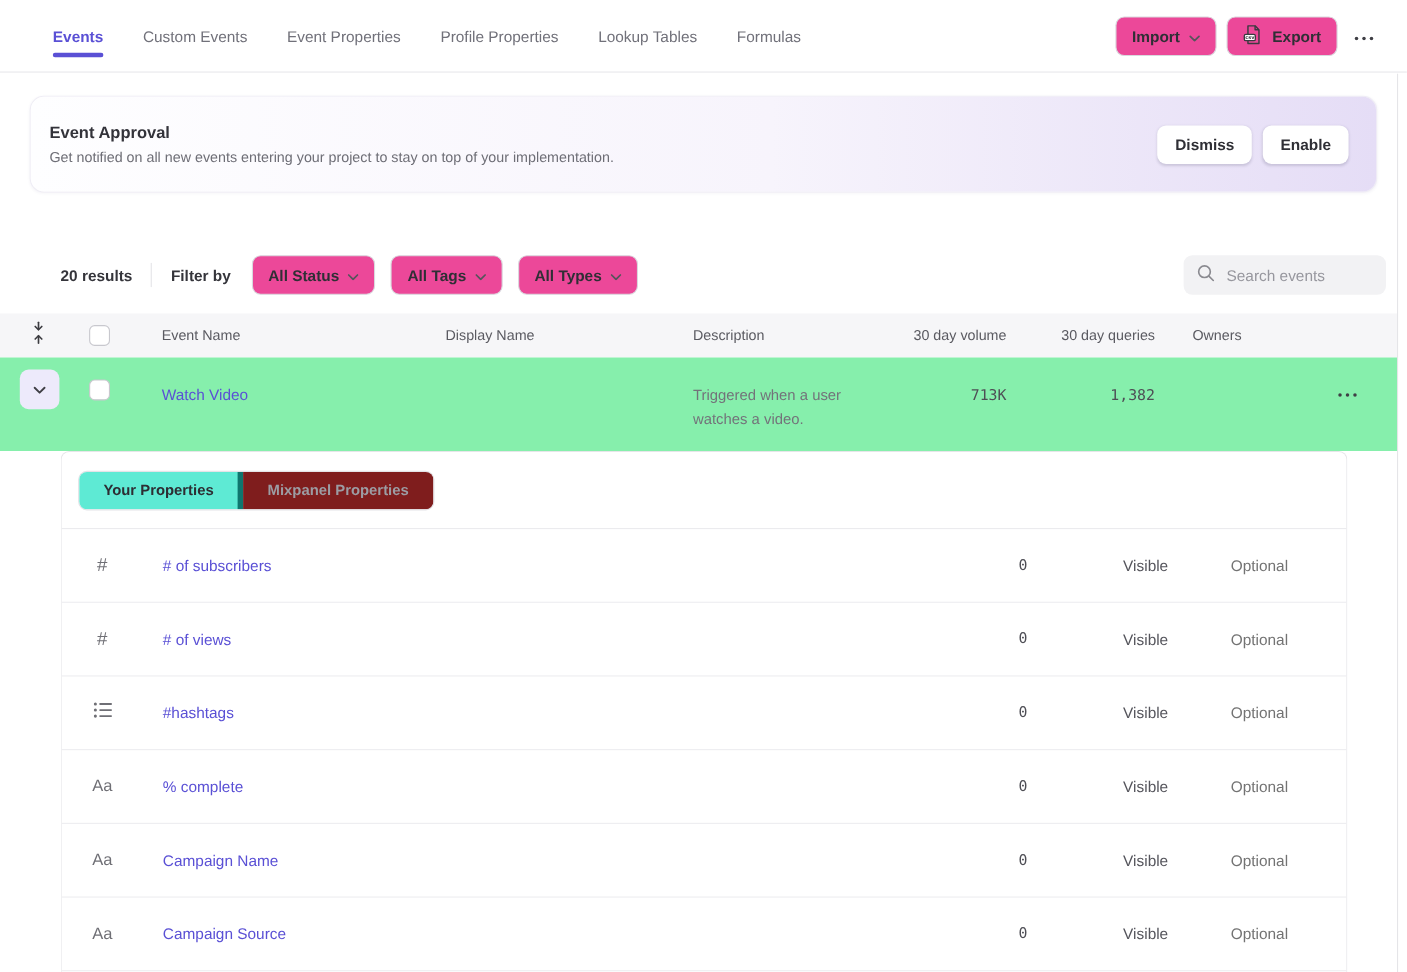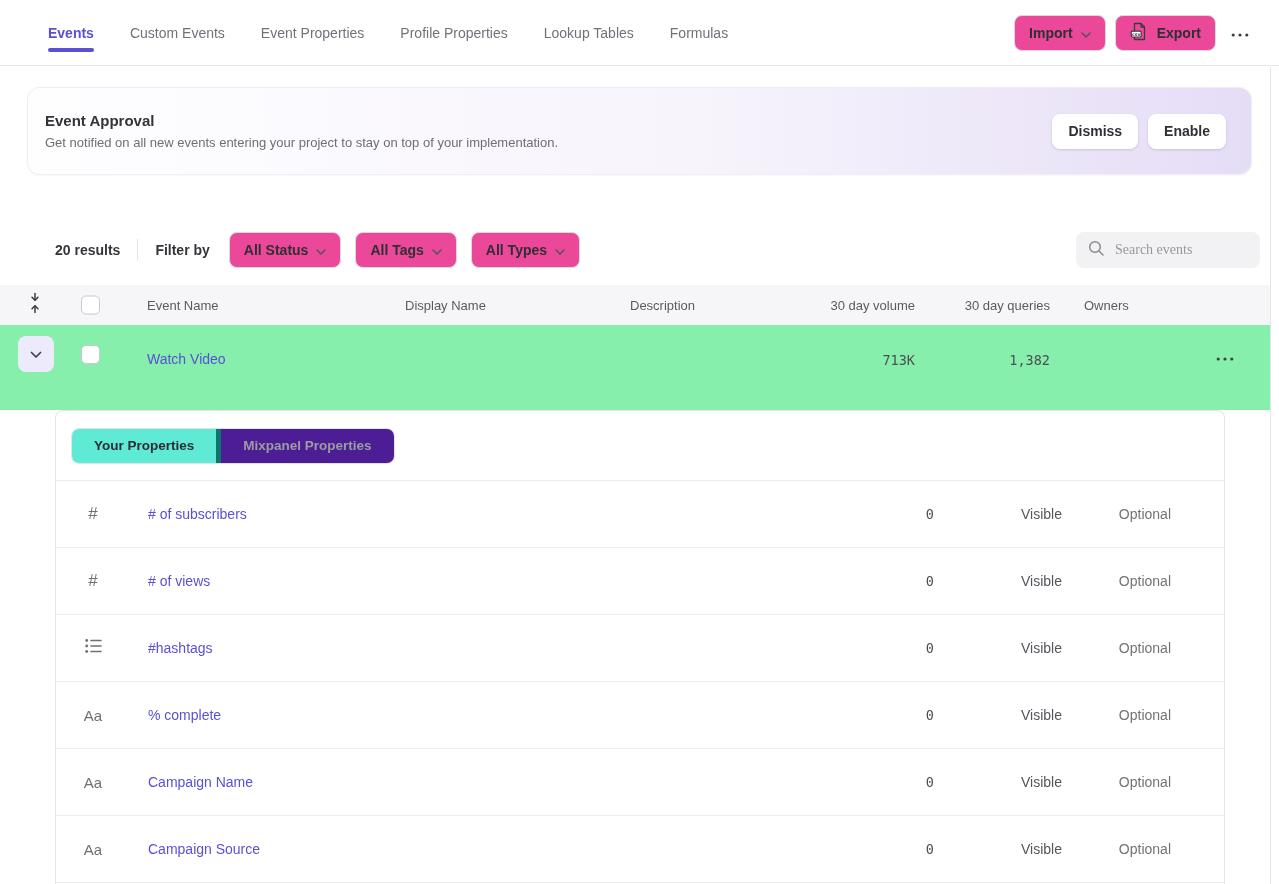--- a/index.html
+++ b/index.html
@@ -62,21 +62,21 @@
   .v-divider{width:1px;height:22px;background:#e4e4e8;margin:0 17px;}
   .filter-by{font-size:14px;font-weight:600;color:#35353b;margin-right:19px;}
   .dropdown{margin-right:14px;}
   .chev{display:block;}
   .search-box{
     margin-left:auto;width:184px;height:36px;background:#f2f2f4;border-radius:8px;
     display:flex;align-items:center;padding:0 12px;gap:9px;
   }
   .search-box input{
     background:transparent;border:none;outline:none;font-size:14px;width:100%;
-    font-family:Liberation Serif, serif;color:#35353b;
+    font-family:Liberation Sans, sans-serif;color:#35353b;
   }
   .search-box input::placeholder{color:#97979e;}
 
   
   .cell{position:absolute;top:50%;transform:translateY(-50%);}
   .table-header{position:absolute;top:285px;left:0;right:9px;height:40px;background:#f6f6f8;}
   .col-label{font-size:13px;color:#5a5a61;white-space:nowrap;}
   .num-right{text-align:right;}
   .checkbox{width:19px;height:19px;border:1.5px solid #c8c8ce;border-radius:5px;background:#fff;cursor:pointer;}
 
@@ -94,21 +94,21 @@
 
   
   .panel{
     position:absolute;left:55px;top:410px;width:1170px;height:475px;background:#fff;
     border:1px solid var(--border);border-bottom:none;border-radius:8px 8px 0 0;
   }
   .panel-header{height:70px;border-bottom:1px solid #ebebee;display:flex;align-items:center;padding:0 15px;}
   .seg-group{display:inline-flex;border:1px solid #e3e3e7;border-radius:8px;overflow:hidden;}
   .seg{
     height:34px;display:flex;align-items:center;padding:0 22px;font-size:13.5px;font-weight:700;
-    background:#4c1d95;color:#9c9ca3;cursor:pointer;white-space:nowrap;
+    background:#7f1d1d;color:#9c9ca3;cursor:pointer;white-space:nowrap;
   }
   .seg.active{background:#5eead4;color:#2d2d33;border-right:5px solid #0f766e;}
   .prop-row{position:relative;height:67px;border-bottom:1px solid #ededf0;}
   .prop-icon{position:absolute;left:26px;top:50%;transform:translateY(-50%);width:22px;text-align:center;color:#6f6f75;}
   .glyph-number{font-size:17px;}
   .glyph-text{font-size:15px;}
   .prop-name{position:absolute;left:92px;top:50%;transform:translateY(-50%);font-size:14px;color:var(--accent);cursor:pointer;}
   .prop-count{position:absolute;right:290px;top:50%;transform:translateY(-50%);}
   .prop-vis{position:absolute;right:162px;top:50%;transform:translateY(-50%);font-size:14px;color:#55555c;}
   .prop-req{position:absolute;right:53px;top:50%;transform:translateY(-50%);font-size:14px;color:#737373;}
@@ -245,20 +245,21 @@
   <div class="event-row">
     <button class="expand-btn">
       <span>
         <svg width="12" height="8" viewBox="0 0 12 8" fill="none">
             <path d="M1.5 1.5L6 6l4.5-4.5" stroke="#3f3f45" stroke-width="1.7" stroke-linecap="round" stroke-linejoin="round"></path>
           </svg>
       </span>
     </button>
     <span class="checkbox" style="position:absolute;left:81px;top:20px;"></span>
     <a class="event-name">Watch Video</a>
+    <div class="event-desc">Triggered when a user watches a video.</div>
     <span class="mono row-volume">713K</span>
     <span class="mono row-queries">1,382</span>
     <button class="icon-only-btn row-menu">
       <span>
         <svg width="18" height="4" viewBox="0 0 18 4">
             <circle cx="2.2" cy="2" r="1.6" fill="#3f3f45"></circle>
             <circle cx="9" cy="2" r="1.6" fill="#3f3f45"></circle>
             <circle cx="15.8" cy="2" r="1.6" fill="#3f3f45"></circle>
           </svg>
       </span>

